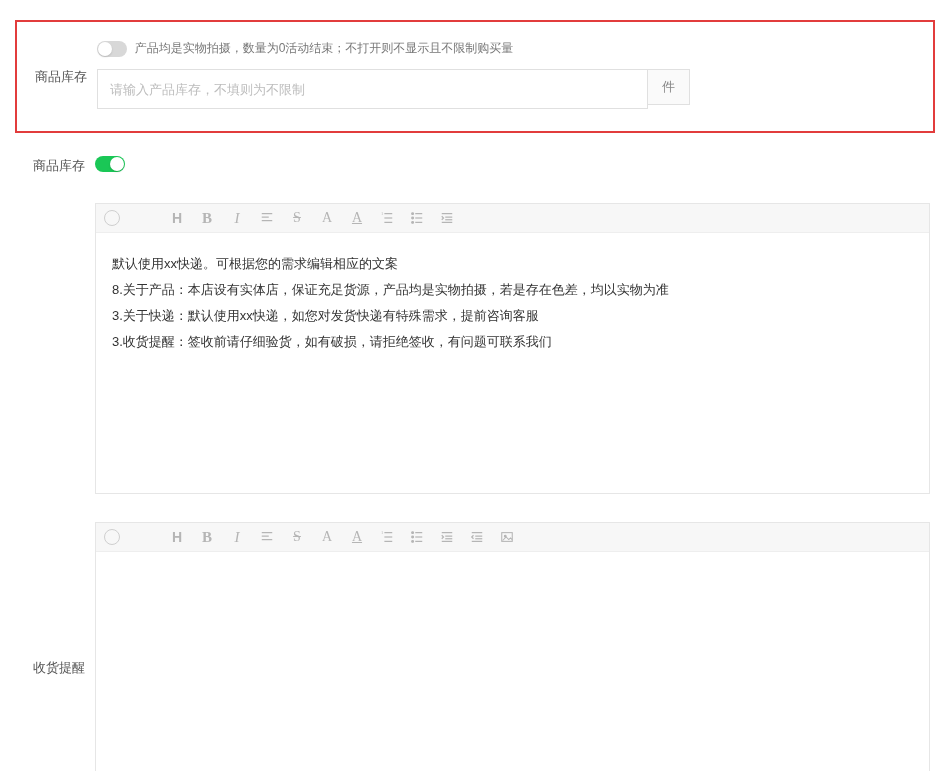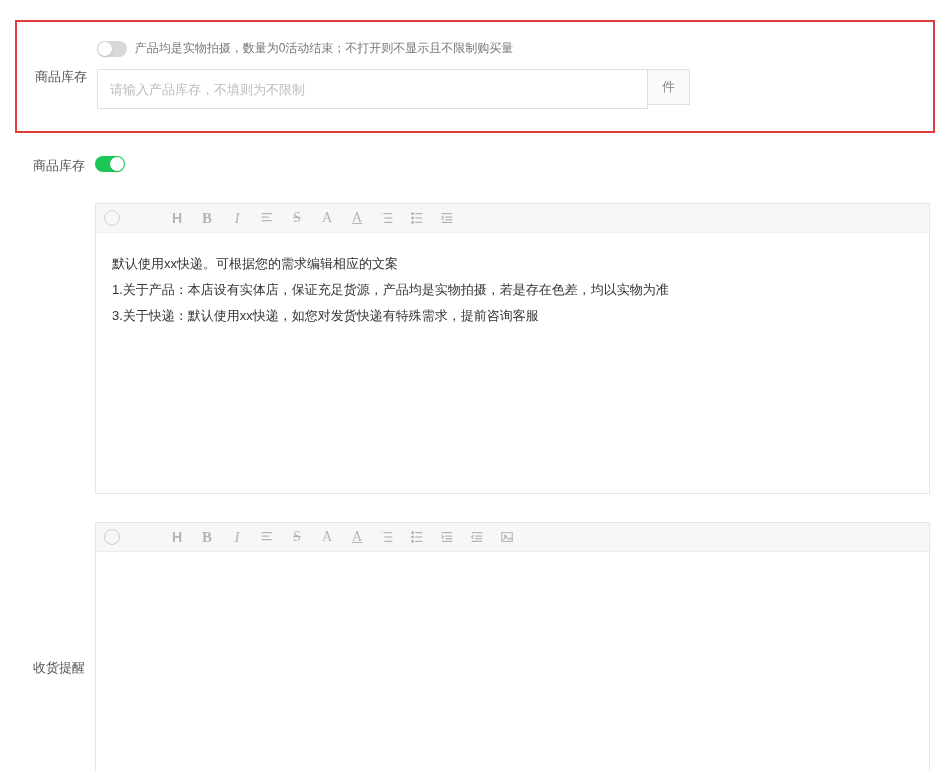--- a/index.html
+++ b/index.html
@@ -206,22 +206,23 @@
               <line x1="2" y1="3" x2="14" y2="3"></line>
               <line x1="6" y1="7" x2="14" y2="7"></line>
               <line x1="6" y1="10" x2="14" y2="10"></line>
               <line x1="2" y1="13" x2="14" y2="13"></line>
               <polyline points="2,6 4,8 2,10"></polyline>
             </svg>
         </span>
       </div>
       <div class="editor-body tall">
         <div>默认使用xx快递。可根据您的需求编辑相应的文案</div>
-        <div>1.关于产品：本店设有实体店，保证充足货源，产品均是实物拍摄，若是存在色差，均以实物为准</div>
+        <div>8.关于产品：本店设有实体店，保证充足货源，产品均是实物拍摄，若是存在色差，均以实物为准</div>
         <div>3.关于快递：默认使用xx快递，如您对发货快递有特殊需求，提前咨询客服</div>
+        <div>3.收货提醒：签收前请仔细验货，如有破损，请拒绝签收，有问题可联系我们</div>
       </div>
     </div>
   </div>
 </div>
 
 <div class="form-row" style="margin-bottom:0;">
   <div class="form-label" style="padding-top:8px;">收货提醒</div>
   <div class="form-content">
     <div class="editor activity">
       <div class="editor-toolbar">

